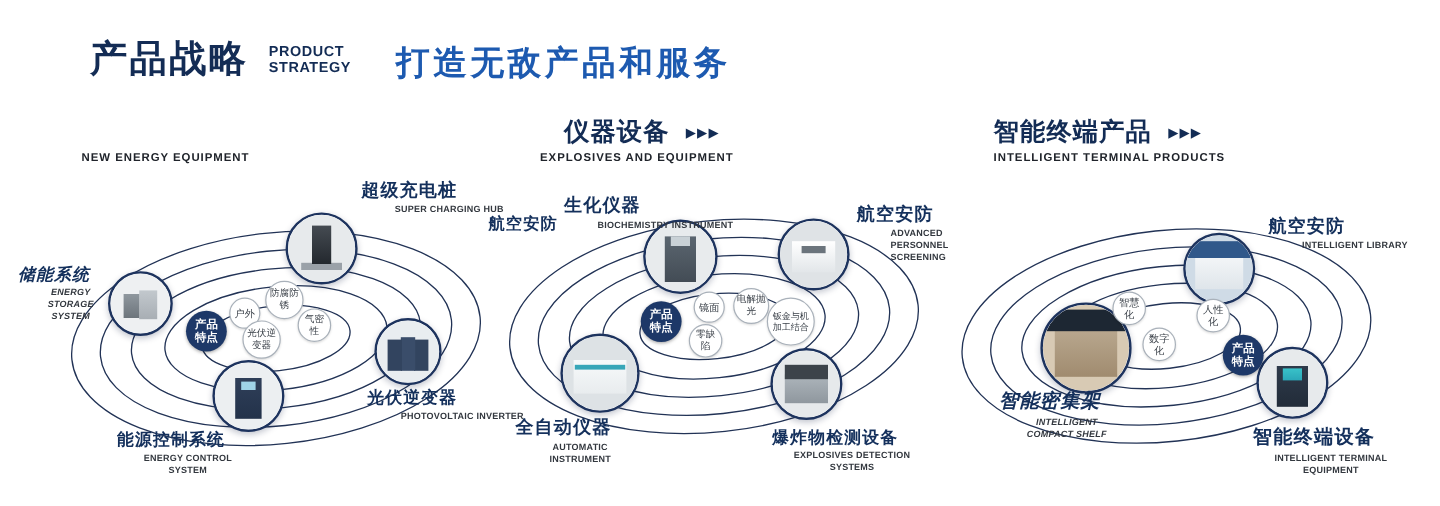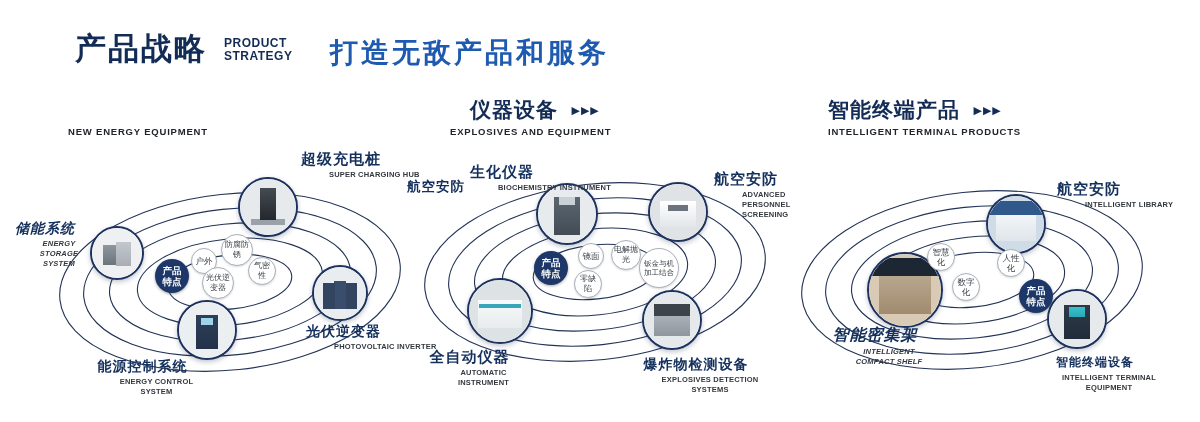--- a/index.html
+++ b/index.html
@@ -188,21 +188,21 @@
   </div>
   <div class="plabel ta-r" style="left:827px;top:326px;width:96px">
     <div class="cn" style="font-size:16px">智能密集架</div>
     <div class="en">INTELLIGENT COMPACT SHELF</div>
   </div>
 
   <div class="pc" style="left:1047px;top:289px;width:60px;height:60px">
     <div class="pimg img-terminal"></div>
   </div>
   <div class="plabel ta-c" style="left:1025px;top:356px;width:140px">
-    <div class="cn" style="font-size:12px">智能终端设备</div>
+    <div class="cn" style="font-size:16px">智能终端设备</div>
     <div class="en">INTELLIGENT TERMINAL EQUIPMENT</div>
   </div>
 
   <div class="center-dot" style="left:1019px;top:279px;width:34px;height:34px">产品特点</div>
   <div class="bubble" style="left:927px;top:243px;width:28px;height:28px;font-size:8.5px">智慧化</div>
   <div class="bubble" style="left:997px;top:249px;width:28px;height:28px;font-size:8.5px">人性化</div>
   <div class="bubble" style="left:952px;top:273px;width:28px;height:28px;font-size:8.5px">数字化</div>
 
 </div>
 

